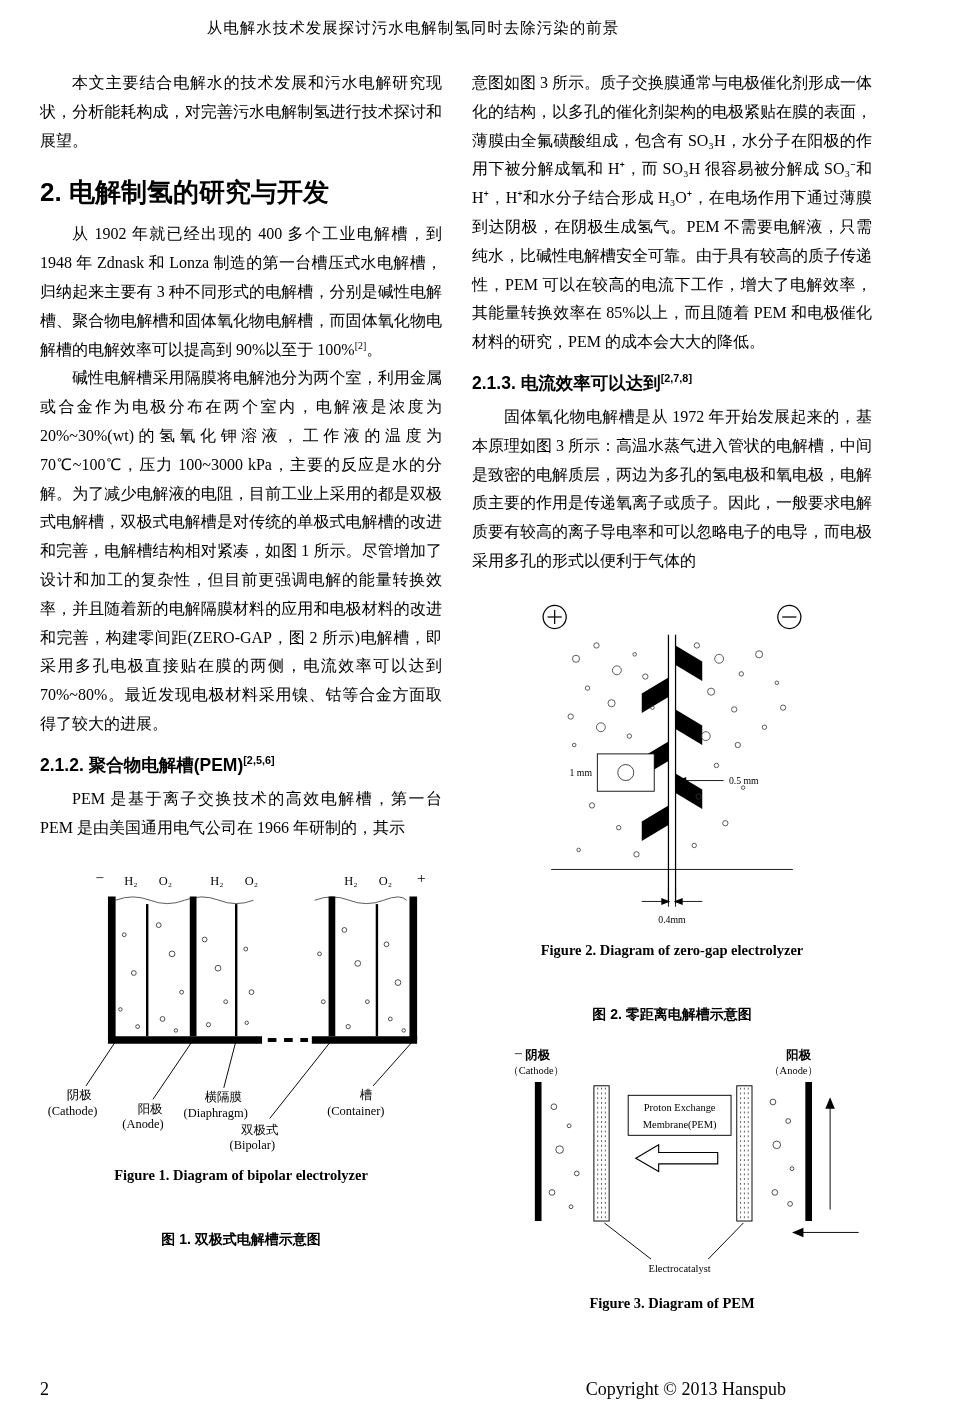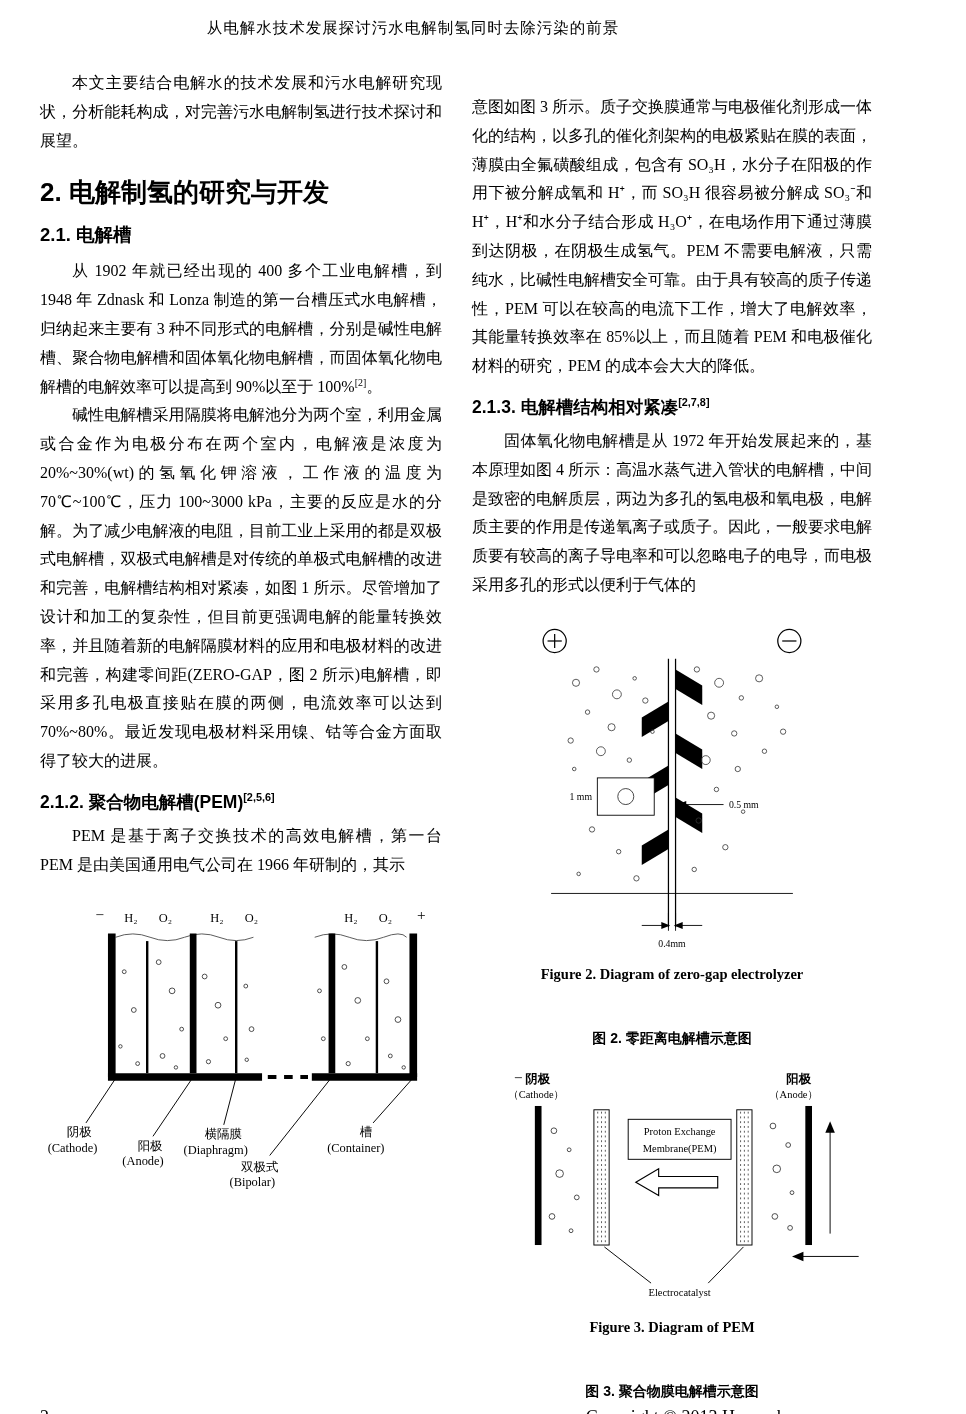--- a/index.html
+++ b/index.html
@@ -6,21 +6,21 @@
   html,body { background:#ffffff; }
   body {
     width:966px; height:1414px; overflow:hidden; color:#000;
     font-family:"Liberation Serif", serif;
   }
   .page { width:826px; height:1414px; padding:18px 40px 14px 40px; display:flex; flex-direction:column; }
   .header-title { text-align:center; font-size:15.5px; letter-spacing:1px; }
   .columns { flex:1; display:flex; gap:30px; margin-top:30px; }
   .col { width:428px; }
   p.body { font-size:16px; line-height:1.8; text-align:justify; text-indent:2em; }
-  p.body.noindent { text-indent:0;margin-top:24px; }
+  p.body.noindent { text-indent:0; }
   sup.ref { font-size:0.62em; }
   h2.h2 { font-size:26px; font-weight:bold; margin:20px 0 10px 0; font-family:"Liberation Sans", sans-serif; }
   h3.h3 { font-size:18.5px; font-weight:bold; margin:12px 0 10px 0; font-family:"Liberation Sans", sans-serif; }
   h4.h4 { font-size:17.5px; font-weight:bold; margin:14px 0 8px 0; font-family:"Liberation Sans", sans-serif; }
   .figure { margin-top:16px; text-align:center; }
   .figcap { margin-top:6px; line-height:1.45; }
   .cap-en { font-size:14.5px; font-weight:bold; }
   .cap-cn { font-size:14px; font-weight:bold; font-family:"Liberation Sans", sans-serif;margin-top:43px; }
   .footer { display:flex; justify-content:space-between; align-items:flex-end; font-size:18px; padding-top:6px; }
   
@@ -36,21 +36,20 @@
 <div class="page">
 
   <div class="header-title">从电解水技术发展探讨污水电解制氢同时去除污染的前景</div>
 
   <div class="columns">
 
     <div class="col">
       <p class="body">本文主要结合电解水的技术发展和污水电解研究现状，分析能耗构成，对完善污水电解制氢进行技术探讨和展望。</p>
 
       <h2 class="h2">2. 电解制氢的研究与开发</h2>
-      <h3 class="h3">2.1. 电解槽</h3>
 
       <p class="body"><span>从 1902 年就已经出现的 400 多个工业电解槽，到 1948 年 Zdnask 和 Lonza 制造的第一台槽压式水电解槽，归纳起来主要有 3 种不同形式的电解槽，分别是碱性电解槽、聚合物电解槽和固体氧化物电解槽，而固体氧化物电解槽的电解效率可以提高到 90%以至于 100%</span><sup class="ref">[2]</sup><span>。</span></p>
 
       <p class="body">碱性电解槽采用隔膜将电解池分为两个室，利用金属或合金作为电极分布在两个室内，电解液是浓度为 20%~30%(wt)的氢氧化钾溶液，工作液的温度为 70℃~100℃，压力 100~3000 kPa，主要的反应是水的分解。为了减少电解液的电阻，目前工业上采用的都是双极式电解槽，双极式电解槽是对传统的单极式电解槽的改进和完善，电解槽结构相对紧凑，如图 1 所示。尽管增加了设计和加工的复杂性，但目前更强调电解的能量转换效率，并且随着新的电解隔膜材料的应用和电极材料的改进和完善，构建零间距(ZERO-GAP，图 2 所示)电解槽，即采用多孔电极直接贴在膜的两侧，电流效率可以达到 70%~80%。最近发现电极材料采用镍、钴等合金方面取得了较大的进展。</p>
 
       <h4 class="h4"><span>2.1.2. 聚合物电解槽(PEM)</span><sup class="ref">[2,5,6]</sup></h4>
       <p class="body">PEM 是基于离子交换技术的高效电解槽，第一台 PEM 是由美国通用电气公司在 1966 年研制的，其示</p>
 
       <div class="figure">
         <svg viewBox="0 0 420 310" width="402" height="297">
@@ -126,28 +125,32 @@
           <text x="8" y="268" class="ft">(Cathode)</text>
           <text x="102" y="266" class="ftc">阳极</text>
           <text x="86" y="282" class="ft">(Anode)</text>
           <text x="172" y="254" class="ftc">横隔膜</text>
           <text x="150" y="270" class="ft">(Diaphragm)</text>
           <text x="210" y="288" class="ftc">双极式</text>
           <text x="198" y="304" class="ft">(Bipolar)</text>
           <text x="334" y="252" class="ftc">槽</text>
           <text x="300" y="268" class="ft">(Container)</text>
         </svg>
+        <div class="figcap">
+          <div class="cap-en">Figure 1. Diagram of bipolar electrolyzer</div>
+          <div class="cap-cn">图 1.  双极式电解槽示意图</div>
+        </div>
       </div>
     </div>
 
     <div class="col">
       <p class="body noindent">意图如图 3 所示。质子交换膜通常与电极催化剂形成一体化的结构，以多孔的催化剂架构的电极紧贴在膜的表面，薄膜由全氟磺酸组成，包含有 SO₃H，水分子在阳极的作用下被分解成氧和 H⁺，而 SO₃H 很容易被分解成 SO₃⁻和 H⁺，H⁺和水分子结合形成 H₃O⁺，在电场作用下通过薄膜到达阴极，在阴极生成氢气。PEM 不需要电解液，只需纯水，比碱性电解槽安全可靠。由于具有较高的质子传递性，PEM 可以在较高的电流下工作，增大了电解效率，其能量转换效率在 85%以上，而且随着 PEM 和电极催化材料的研究，PEM 的成本会大大的降低。</p>
 
-      <h4 class="h4"><span>2.1.3. 电解槽结构相对紧凑</span><sup class="ref">[2,7,8]</sup></h4>
-      <p class="body">固体氧化物电解槽是从 1972 年开始发展起来的，基本原理如图 4 所示：高温水蒸气进入管状的电解槽，中间是致密的电解质层，两边为多孔的氢电极和氧电极，电解质主要的作用是传递氧离子或质子。因此，一般要求电解质要有较高的离子导电率和可以忽略电子的电导，而电极采用多孔的形式以便利于气体的</p>
+      <h4 class="h4"><span>2.1.3. 电流效率可以达到</span><sup class="ref">[2,7,8]</sup></h4>
+      <p class="body">固体氧化物电解槽是从 1972 年开始发展起来的，基本原理如图 3 所示：高温水蒸气进入管状的电解槽，中间是致密的电解质层，两边为多孔的氢电极和氧电极，电解质主要的作用是传递氧离子或质子。因此，一般要求电解质要有较高的离子导电率和可以忽略电子的电导，而电极采用多孔的形式以便利于气体的</p>
 
       <div class="figure">
         <svg viewBox="0 0 360 380" width="320" height="338">
 
           <g stroke="#000" stroke-width="1.4" fill="none">
             <circle cx="48" cy="28" r="13"></circle>
             <line x1="40" y1="28" x2="56" y2="28"></line>
             <line x1="48" y1="20" x2="48" y2="36"></line>
           </g>
           <g stroke="#000" stroke-width="1.4" fill="none">
@@ -289,21 +292,20 @@
           </g>
 
           <g stroke="#000" stroke-width="1">
             <line x1="188" y1="230" x2="139" y2="192"></line>
             <line x1="248" y1="230" x2="285" y2="192"></line>
           </g>
           <text x="218" y="244" text-anchor="middle" class="fts">Electrocatalyst</text>
         </svg>
         <div class="figcap">
           <div class="cap-en">Figure 3. Diagram of PEM</div>
-          <div class="cap-cn">图 3.  聚合物膜电解槽示意图</div>
         </div>
       </div>
     </div>
   </div>
 
   <div class="footer">
     <span>2</span>
     <span>Copyright © 2013 Hanspub</span>
   </div>
 

